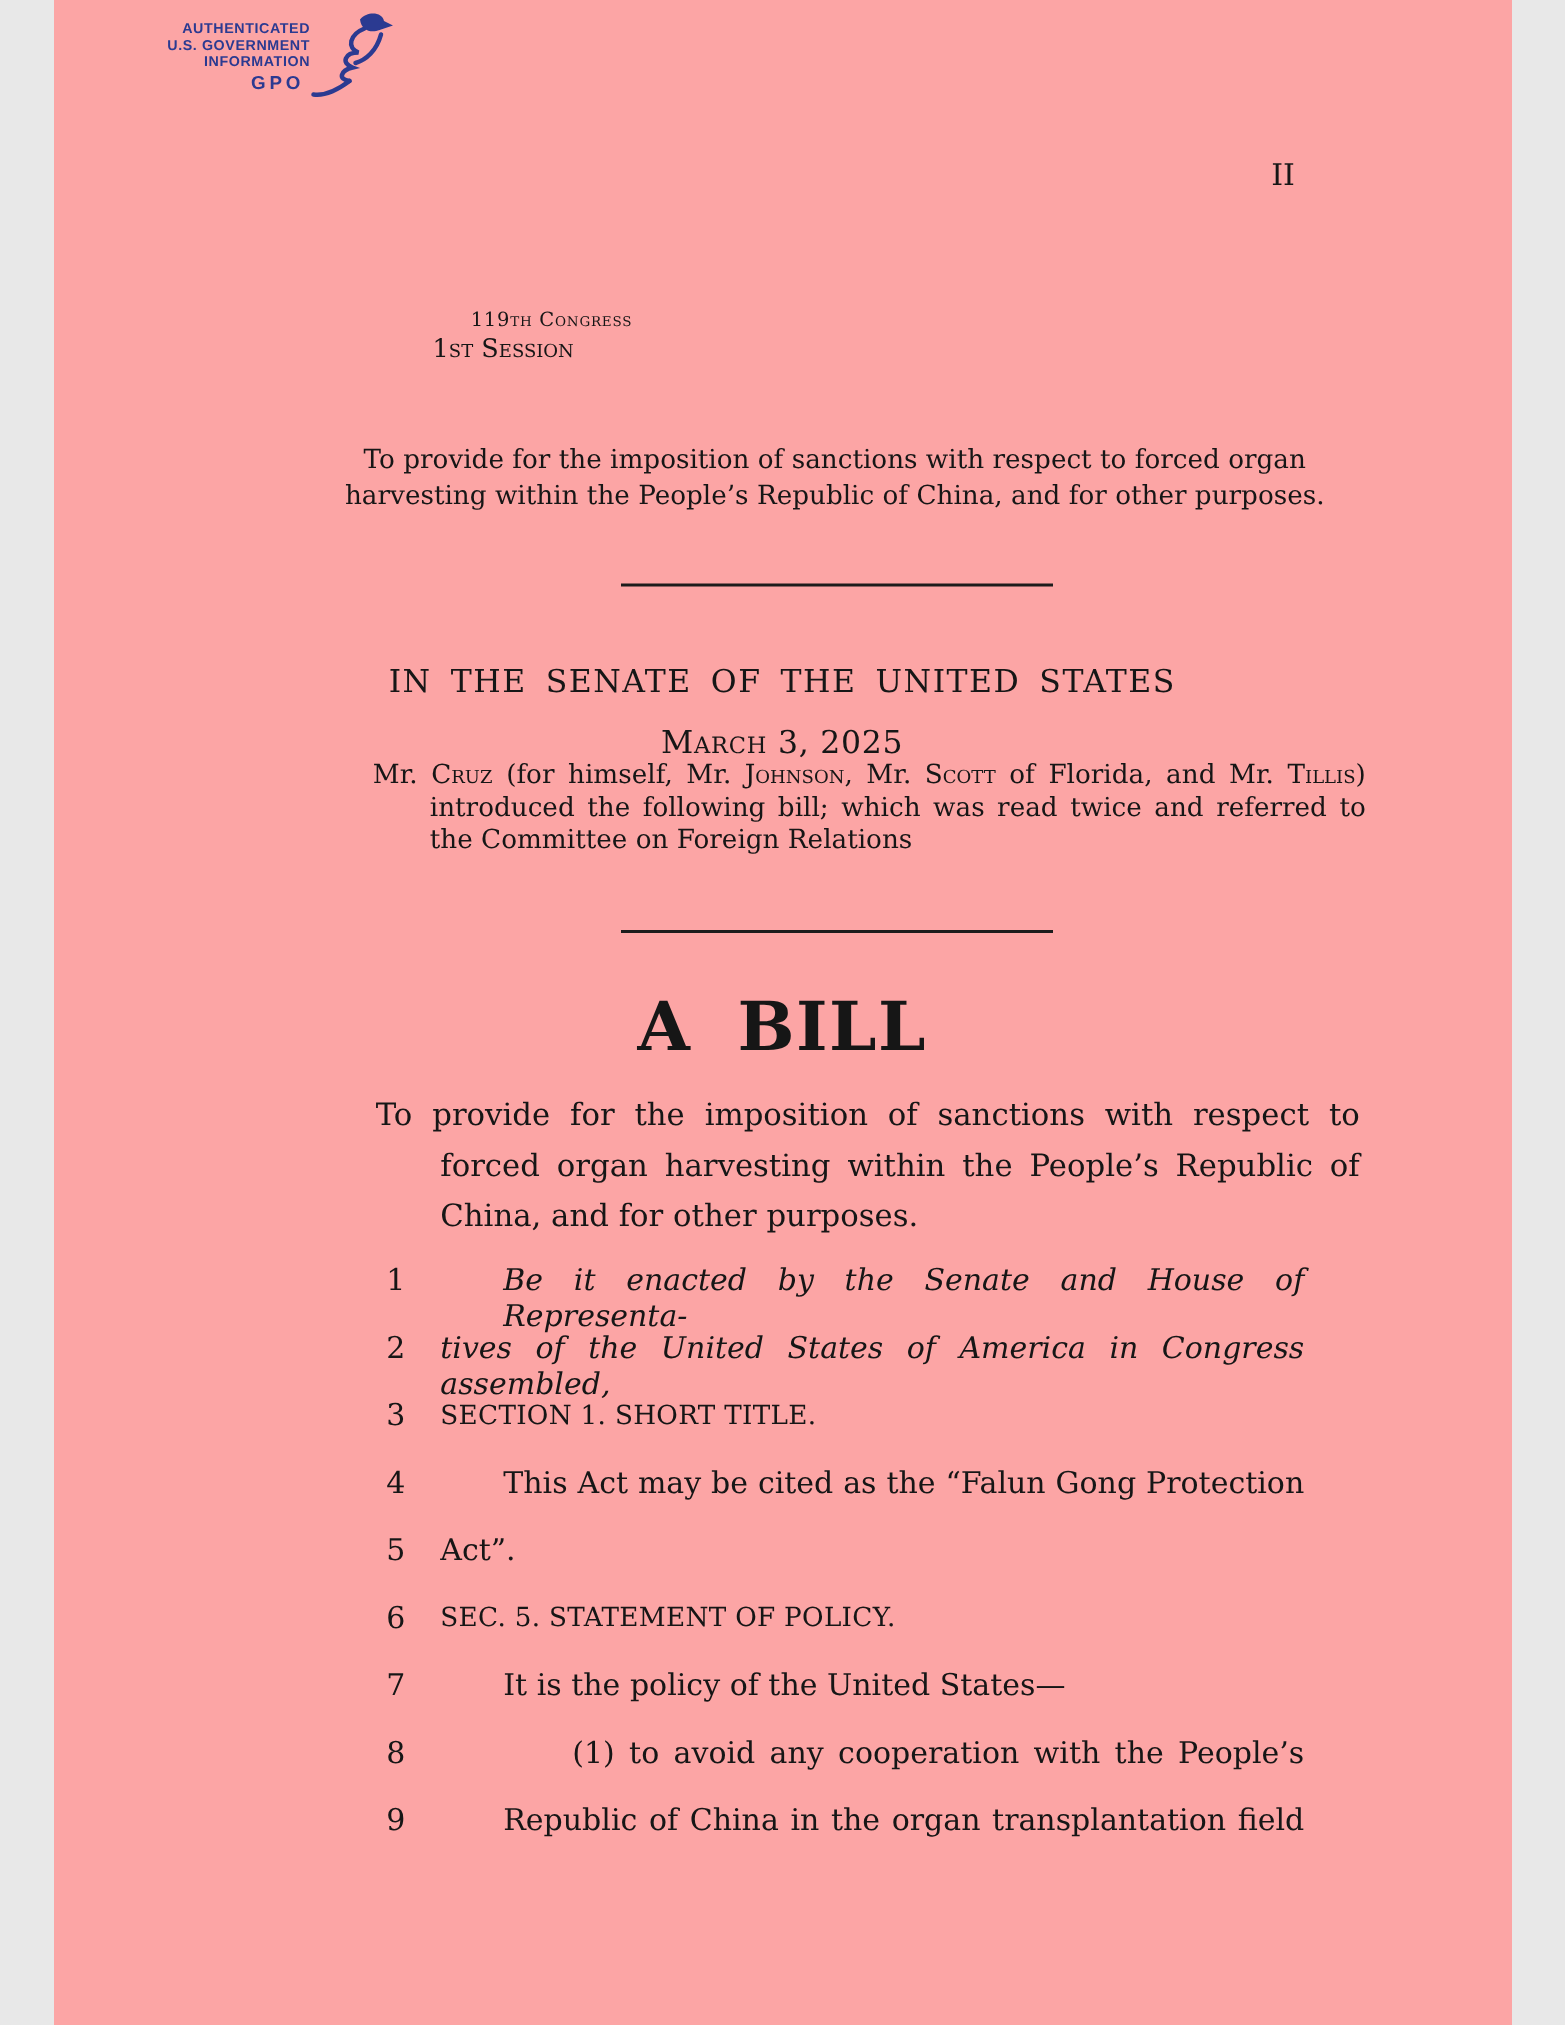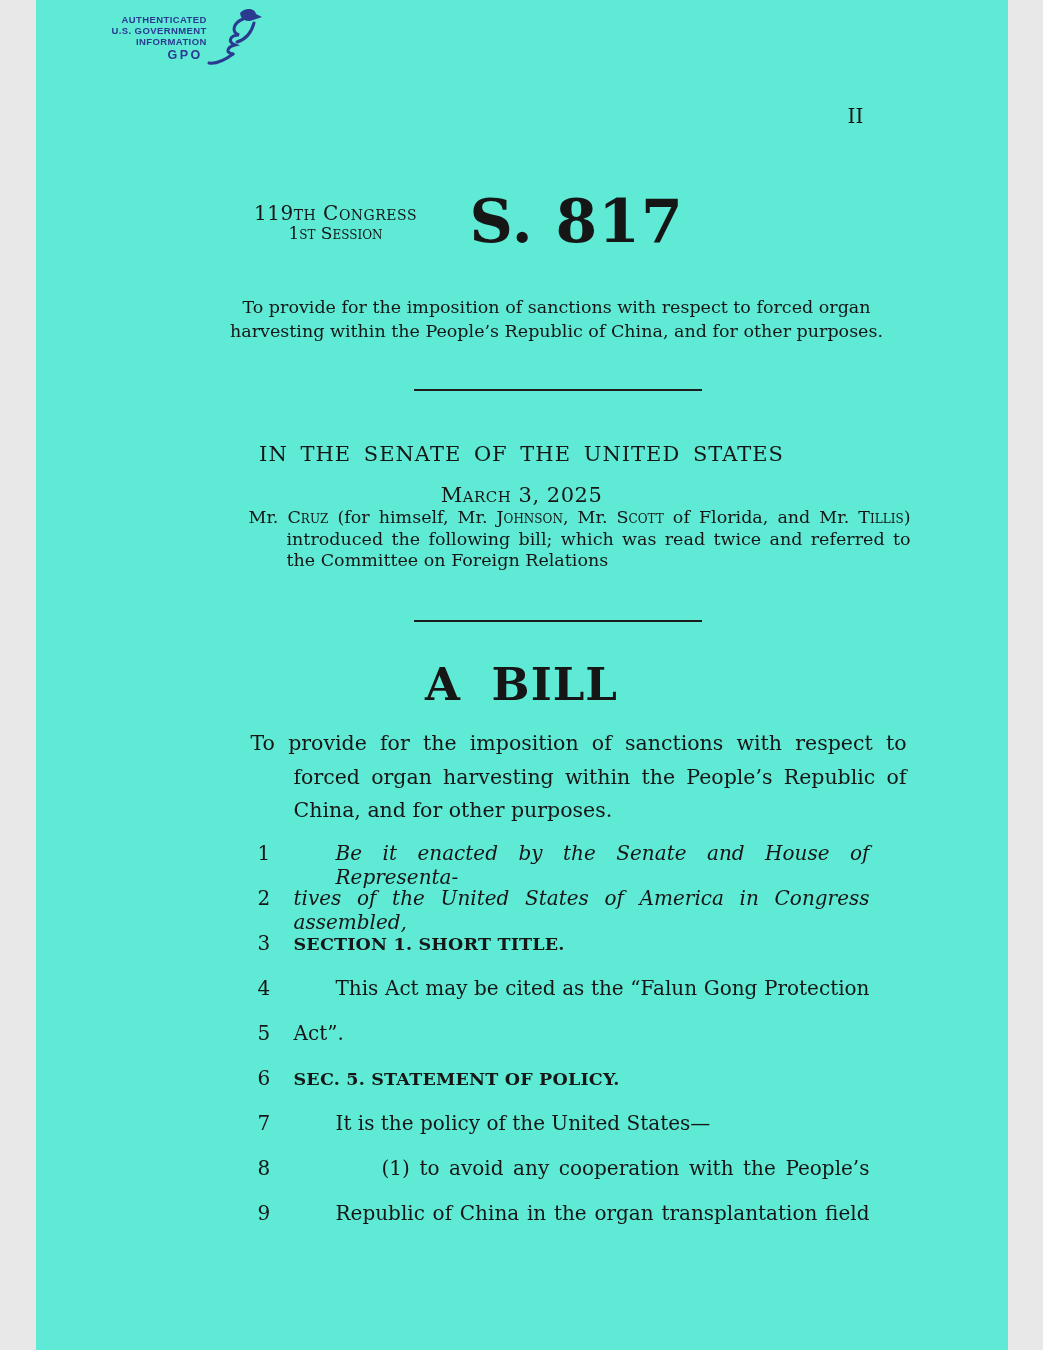--- a/index.html
+++ b/index.html
@@ -1,35 +1,35 @@
 <!DOCTYPE html>
 <html><head>
 <meta charset="utf-8">
 <style>
   html,body { margin:0; padding:0; background:#e8e8e8; }
   .page {
     position:relative; width:972px; height:1350px; margin:0 auto;
-    background:#5eead4; color:#161616;
+    background:#fca5a5; color:#161616;
     font-family:"DejaVu Serif", serif;
     overflow:hidden;
   }
 
   
   .gpo-logo { position:absolute; left:76px; top:6px; display:flex; align-items:flex-start; }
   .gpo-text {
     text-align:right; font-family:"Liberation Sans", sans-serif; font-weight:bold;
     font-size:9.5px; line-height:11px; letter-spacing:0.4px; color:#2b3a91; padding-top:8px;
   }
   .gpo-acronym { font-size:12.5px; letter-spacing:2.5px; margin-top:3px; padding-right:4px; }
   .gpo-eagle { margin-left:0px; }
 
   .page-num { position:absolute; left:812px; top:104px; font-size:20px; }
 
   .congress-block { position:absolute; left:214px; top:203px; width:172px; text-align:center; }
-  .congress { font-variant:small-caps; font-size:20px; letter-spacing:0.5px; line-height:21px; }
+  .congress { font-variant:small-caps; font-size:13px; letter-spacing:0.5px; line-height:21px;text-align:right; }
   .session  { font-variant:small-caps; font-size:17px; line-height:19px; }
 
   .bill-number { position:absolute; left:434px; top:186px; font-size:60px; font-weight:bold; letter-spacing:1px; }
 
   .summary {
     position:absolute; left:192px; top:296px; width:658px;
     text-align:center; font-size:17.5px; line-height:23.5px;
   }
 
   .rule { position:absolute; left:378px; width:288px; height:2px; background:#1c1c1c; }
@@ -58,21 +58,21 @@
     position:absolute; left:215px; top:727px; width:613px; margin:0;
     font-size:20.5px; line-height:33.5px; text-align:justify;
     padding-left:43px; text-indent:-43px;
   }
 
   .body-lines { position:absolute; left:222px; top:841px; width:612px; }
   .line { display:flex; height:45px; align-items:flex-start; }
   .num { flex:none; width:36px; font-size:20px; }
   .txt { flex:1; font-size:20px; white-space:normal; }
   .enacting { font-style:italic; }
-  .heading { font-weight:bold; font-size:17.5px; letter-spacing:0.2px; padding-top:3px; }
+  .heading { font-weight:normal; font-size:17.5px; letter-spacing:0.2px; padding-top:3px; }
   .indent-first { padding-left:42px; }
   .indent-sub { padding-left:88px; }
   .stretch { text-align:justify; text-align-last:justify; }
 </style>
 </head>
 <body>
 
 <div class="page">
 
   <div class="gpo-logo">
@@ -92,21 +92,20 @@
     </svg>
   </div>
 
   <div class="page-num">II</div>
 
   <div class="congress-block">
     <div class="congress">119th Congress</div>
     <div class="session">1st Session</div>
   </div>
 
-  <div class="bill-number">S. 817</div>
 
   <div class="summary">To provide for the imposition of sanctions with respect to forced organ harvesting within the People’s Republic of China, and for other purposes.</div>
 
   <div class="rule rule1"></div>
 
   <div class="chamber">IN THE SENATE OF THE UNITED STATES</div>
   <div class="date">March 3, 2025</div>
 
   <p class="sponsors"><span>Mr. </span><span class="sc">Cruz</span><span> (for himself, Mr. </span><span class="sc">Johnson</span><span>, Mr. </span><span class="sc">Scott</span><span> of Florida, and Mr. </span><span class="sc">Tillis</span><span>) introduced the following bill; which was read twice and referred to the Committee on Foreign Relations</span></p>
 

